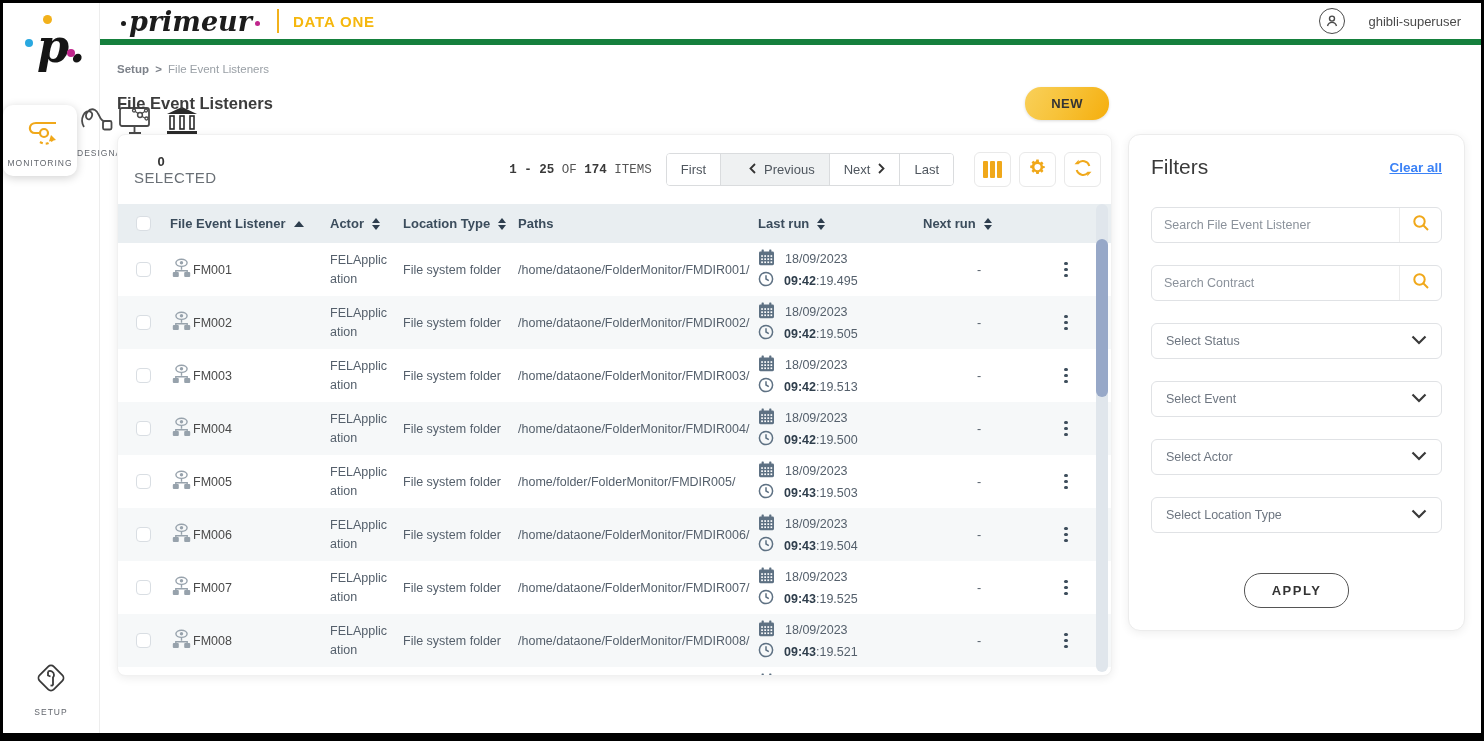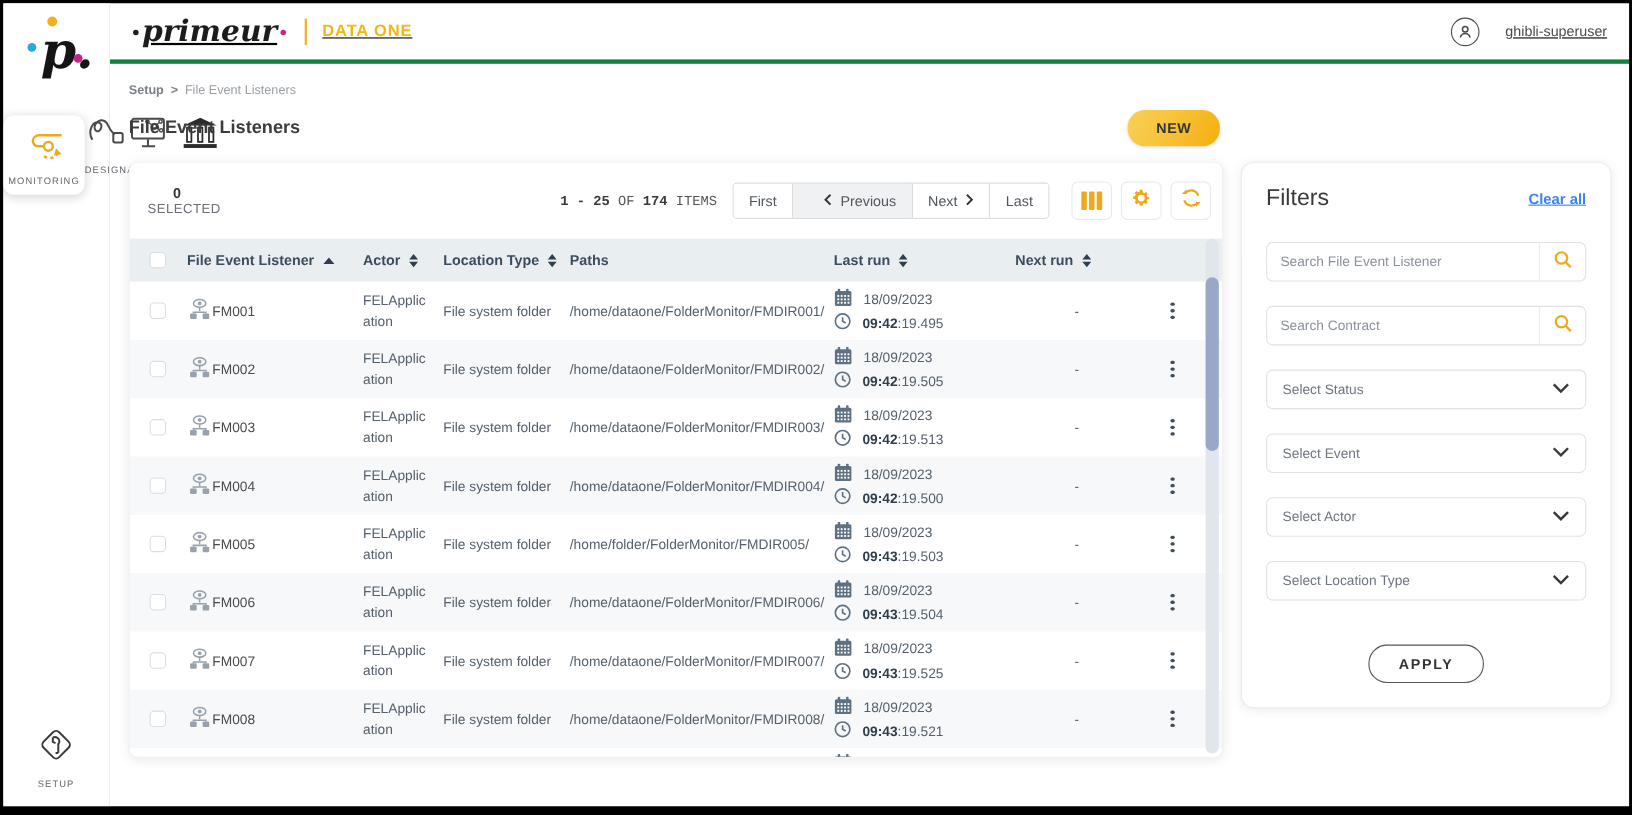--- a/index.html
+++ b/index.html
@@ -16,21 +16,21 @@
   .dot-blue { width:8px; height:8px; background:#29A8E0; left:4px; top:26px; }
   .dot-magenta { width:8px; height:8px; background:#C0268C; left:46px; top:36px; }
   .nav { display:flex; width:100%; margin-top:18px; }
   .nav-item { display:flex; flex-direction:column; align-items:center; cursor:pointer; margin-bottom:34px; }
   .nav-item .nav-label { font-size:8.5px; letter-spacing:1px; color:#62666d; margin-top:7px; }
   .nav-item.active { background:#fff; border-radius:10px; box-shadow:0 2px 10px rgba(0,0,0,.18); padding:12px 6px 8px; width:74px; margin-bottom:40px; }
   .nav-bottom { margin-top:auto; margin-bottom:16px; }
 
   
   .main { flex:1; display:flex; flex-direction:column; min-width:0; }
-  .topbar { height:55px; display:flex; align-items:center; padding:0 20px 0 18px; border-bottom:4px solid #15803d; flex-shrink:0;text-decoration:underline; }
+  .topbar { height:42px; display:flex; align-items:center; padding:0 20px 0 18px; border-bottom:6px solid #15803d; flex-shrink:0; }
   .brand { font-family:"DejaVu Serif",serif; font-style:italic; font-weight:bold; font-size:27px; color:#1c1c1c; position:relative; line-height:1; }
   .brand .bdot { display:inline-block; width:5px; height:5px; border-radius:50%; vertical-align:middle; margin:0 3px; }
   .bdot-l { background:#1c1c1c; }
   .bdot-r { background:#C0268C; }
   .brand-divider { width:2px; height:24px; background:#F2B11B; margin:0 14px; }
   .product { font-size:15px; font-weight:bold; letter-spacing:.8px; color:#F5B70D; }
   .user-chip { margin-left:auto; display:flex; align-items:center; gap:24px; cursor:pointer; }
   .user-chip .user-name { font-size:13px; color:#4a4a4a; }
   .avatar-circle { width:26px; height:26px; border:1.5px solid #4a4a4a; border-radius:50%; display:flex; align-items:center; justify-content:center; }
 
@@ -44,21 +44,21 @@
   .btn-new { background:linear-gradient(120deg,#f9d familiar); }
   .btn-new { background:linear-gradient(120deg,#f9d05a 0%,#f7c33a 45%,#f5ae0d 100%); border:none; border-radius:16px; padding:9px 26px; font-size:13px; font-weight:bold; color:#343434; letter-spacing:.5px; cursor:pointer; box-shadow:0 1px 3px rgba(0,0,0,.15); font-family:inherit; }
 
   .main-row { display:flex; gap:16px; align-items:flex-start; }
 
   
   .table-card { width:995px; height:542px; background:#fff; border:1px solid #f1f1f1; border-radius:8px; box-shadow:0 2px 10px rgba(0,0,0,.08); position:relative; overflow:hidden; flex-shrink:0; }
   .card-toolbar { height:69px; display:flex; align-items:center; padding:0 10px 0 16px; }
   .sel-block { text-align:center; width:54px; }
   .sel-count { font-size:13px; font-weight:bold; color:#333; }
-  .sel-label { font-size:12px; color:#6a7076; letter-spacing:.4px; }
+  .sel-label { font-size:15px; color:#6a7076; letter-spacing:.4px; }
   .btn-change-status { margin-left:10px; background:#f7f8f8; border:1px solid #e2e4e6; border-radius:6px; padding:9px 14px; font-size:13px; color:#555; display:flex; align-items:center; gap:26px; cursor:pointer; font-family:inherit; }
   .toolbar-right { margin-left:auto; display:flex; align-items:center; }
   .pag-text { font-size:12.5px; color:#555; margin-right:14px; white-space:nowrap;font-family:Liberation Mono, monospace; }
   .pag-text b { color:#3a3a3a; }
   .pager { display:flex; border:1px solid #dadcde; border-radius:4px; overflow:hidden; margin-right:12px; }
   .pager .pg-btn { padding:8px 14px; font-size:13px; color:#4f565e; background:#fff; border:none; border-left:1px solid #dadcde; cursor:pointer; display:flex; align-items:center; gap:8px; font-family:inherit; }
   .pager .pg-btn:first-child { border-left:none; }
   .pager .pg-btn.pg-shaded { background:#eff1f2;padding-left:28px; }
   .icon-btn { width:37px; height:35px; background:#fff; border:1px solid #e9e9e9; border-radius:6px; display:flex; align-items:center; justify-content:center; cursor:pointer; margin-left:8px; }
   .bars { display:flex; gap:2px; }

